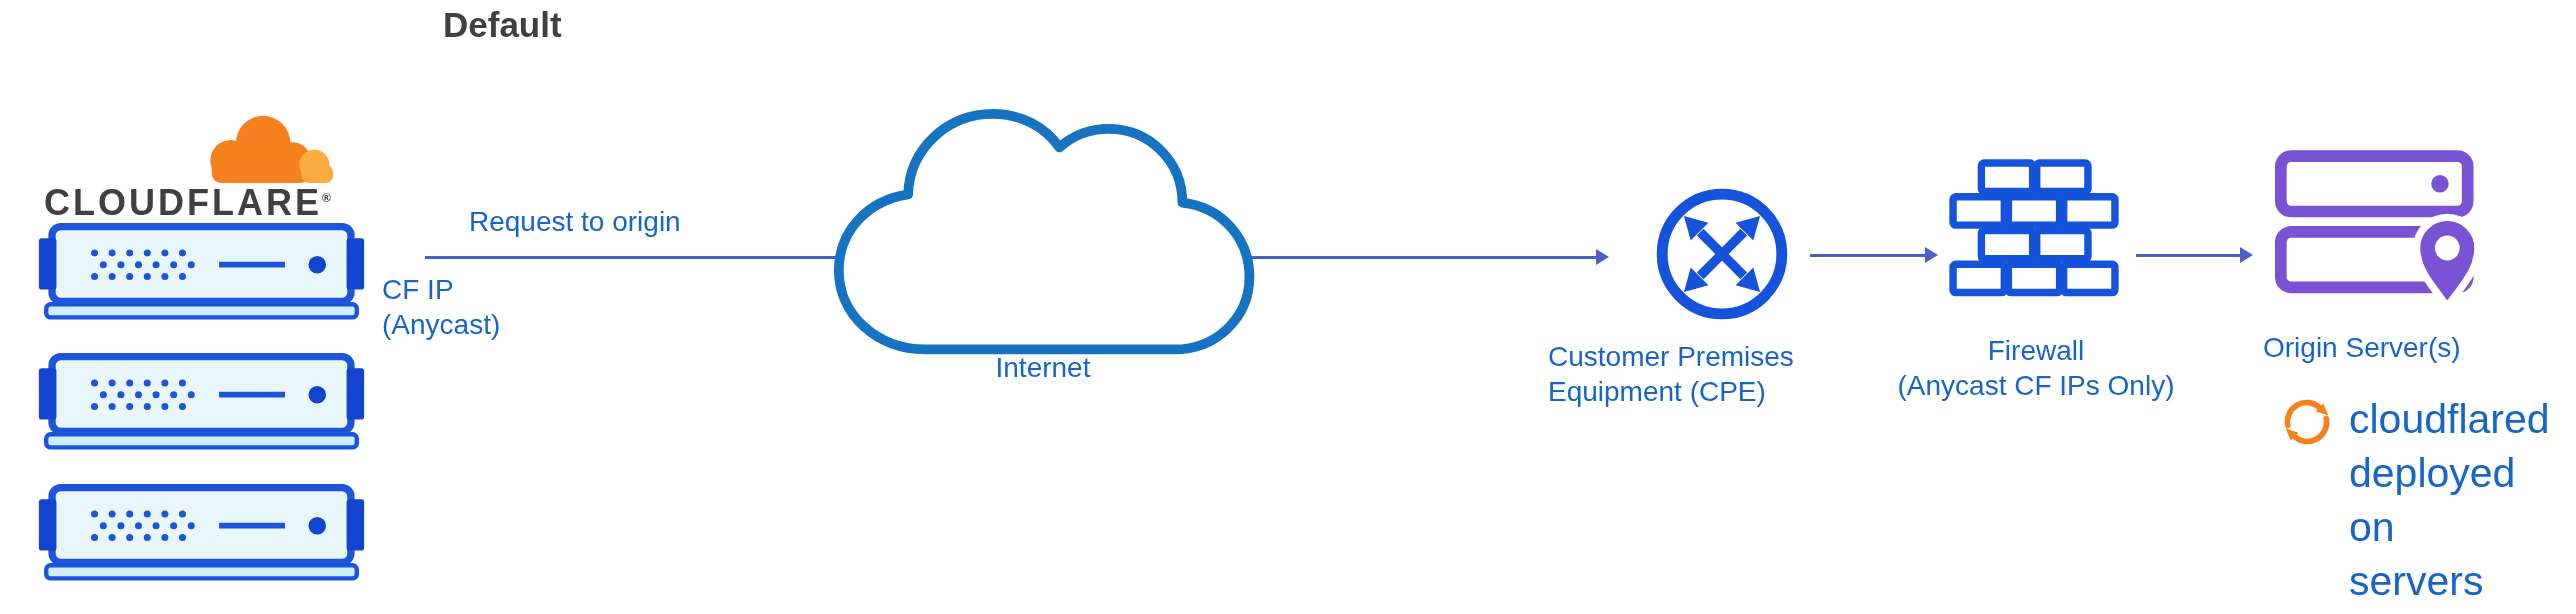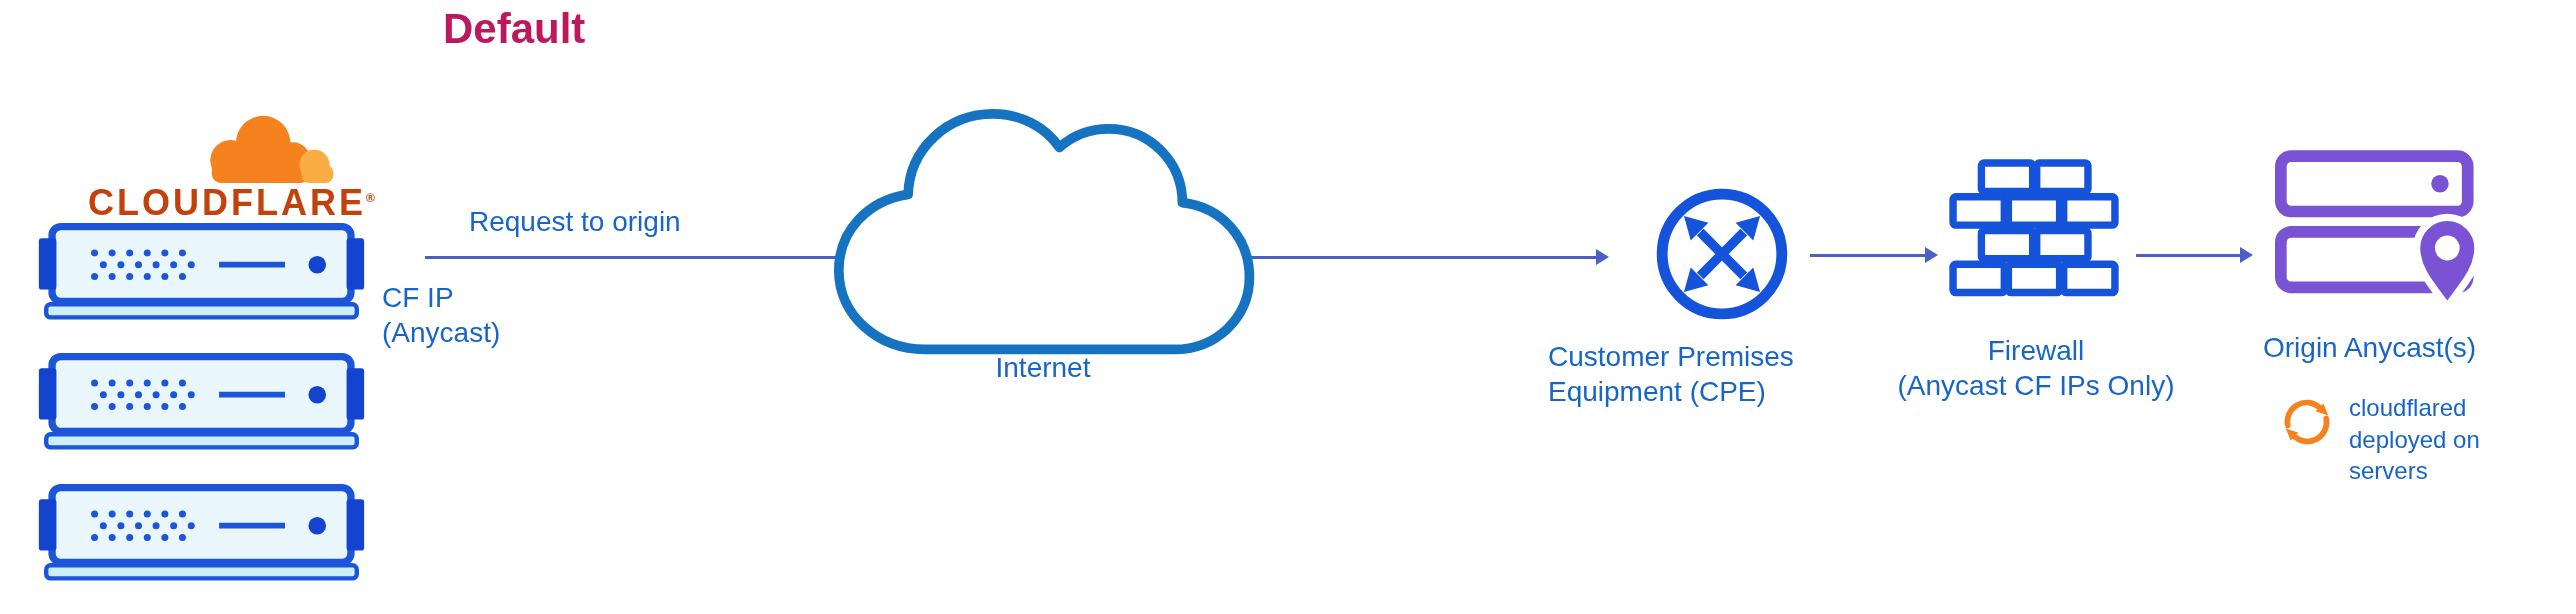--- a/index.html
+++ b/index.html
@@ -4,32 +4,32 @@
 <style>
   * { margin:0; padding:0; box-sizing:border-box; }
   html,body { background:#ffffff; }
   body { font-family:"Liberation Sans", sans-serif; }
   #canvas { position:relative; width:2576px; height:614px; background:#ffffff; overflow:hidden; }
   .abs { position:absolute; }
   .blue-label { color:#1765c8; font-size:28px; line-height:1.26; }
   .multiline { white-space:pre-line; }
   .center { text-align:center; }
 
-  #diagram-title { left:443px; top:4.5px; font-size:42px; font-weight:700; color:#be185d; }
+  #diagram-title { left:443px; top:4.5px; font-size:35px; font-weight:700; color:#404040; }
 
   #logo-cloud { left:191px; top:100px; }
-  #wordmark { left:44px; top:182px; font-size:36px; font-weight:800; letter-spacing:3px; color:#c2410c;margin-left:44px; }
+  #wordmark { left:44px; top:182px; font-size:36px; font-weight:800; letter-spacing:3px; color:#404040; }
   #wordmark sup { font-size:12px; letter-spacing:0; vertical-align:super; }
 
   .server { left:33px; }
   #server-1 { top:222px; }
   #server-2 { top:352px; }
   #server-3 { top:483px; }
 
-  #cf-ip-label { left:382px; top:280px; }
+  #cf-ip-label { left:382px; top:272px; }
 
   .arrow { position:absolute; height:3px; background:#4b5fc6; }
   .arrow::after { content:""; position:absolute; right:-13px; top:-6.8px; width:0; height:0;
                   border-left:13.6px solid #4b5fc6; border-top:8.3px solid transparent; border-bottom:8.3px solid transparent; }
   #arrow-main { left:425px; top:256px; width:1171px; }
   #arrow-cpe-firewall { left:1810px; top:254px; width:115px; }
   #arrow-firewall-origin { left:2136px; top:254px; width:104px; }
 
   #request-label { left:469px; top:204px; }
 
@@ -39,21 +39,21 @@
   #cpe-icon { left:1654px; top:186px; }
   #cpe-label { left:1548px; top:339px; width:363px; }
 
   #firewall-icon { left:1949px; top:159px; }
   #firewall-label { left:1862px; top:333px; width:348px; }
 
   #origin-icon { left:2275px; top:150px; }
   #origin-label { left:2263px; top:330px; }
 
   #sync-icon { left:2275px; top:390px; }
-  #cloudflared-note { left:2349px; top:392px; width:212px; font-size:24px; line-height:1.32; }
+  #cloudflared-note { left:2349px; top:392px; width:212px; font-size:41px; line-height:1.32; }
 </style>
 </head>
 <body>
 
 <svg width="0" height="0" style="position:absolute" aria-hidden="true">
   <symbol id="sym-server" viewBox="0 0 230 68">
     <rect x="9" y="56" width="212" height="9" rx="3" fill="#cdeefb" stroke="#1c55d9" stroke-width="3"></rect>
     <rect x="13" y="3" width="204" height="51" rx="6" fill="#e9f7fd" stroke="#1c55d9" stroke-width="5"></rect>
     <rect x="4" y="11" width="12" height="35" rx="2" fill="#1244cf"></rect>
     <rect x="214" y="11" width="12" height="35" rx="2" fill="#1244cf"></rect>
@@ -162,21 +162,21 @@
 
   <svg id="origin-icon" class="abs" width="219" height="161" viewBox="0 0 150 110">
     <rect x="4" y="4" width="128" height="38" rx="7" fill="#ffffff" stroke="#7a52d4" stroke-width="8"></rect>
     <circle cx="113" cy="23" r="6" fill="#7a52d4"></circle>
     <rect x="4" y="56" width="128" height="38" rx="7" fill="#ffffff" stroke="#7a52d4" stroke-width="8"></rect>
     <g>
       <path d="M118 107 C 106 91 97 81 97 67 A 21 21 0 1 1 139 67 C 139 81 130 91 118 107 Z" fill="#7a52d4" stroke="#ffffff" stroke-width="5"></path>
       <circle cx="118" cy="67" r="8.5" fill="#ffffff"></circle>
     </g>
   </svg>
-  <div id="origin-label" class="abs blue-label">Origin Anycast(s)</div>
+  <div id="origin-label" class="abs blue-label">Origin Server(s)</div>
 
   <svg id="sync-icon" class="abs" width="64" height="64" viewBox="0 0 90 90">
     <g stroke="#f6821f" stroke-width="8" fill="none" stroke-linecap="round">
       <path d="M 18 50 A 27 27 0 0 1 63 25"></path>
       <path d="M 72 40 A 27 27 0 0 1 27 65"></path>
     </g>
     <g fill="#f6821f">
       <polygon points="75,36 68,19 57,30"></polygon>
       <polygon points="15,54 22,71 33,60"></polygon>
     </g>

